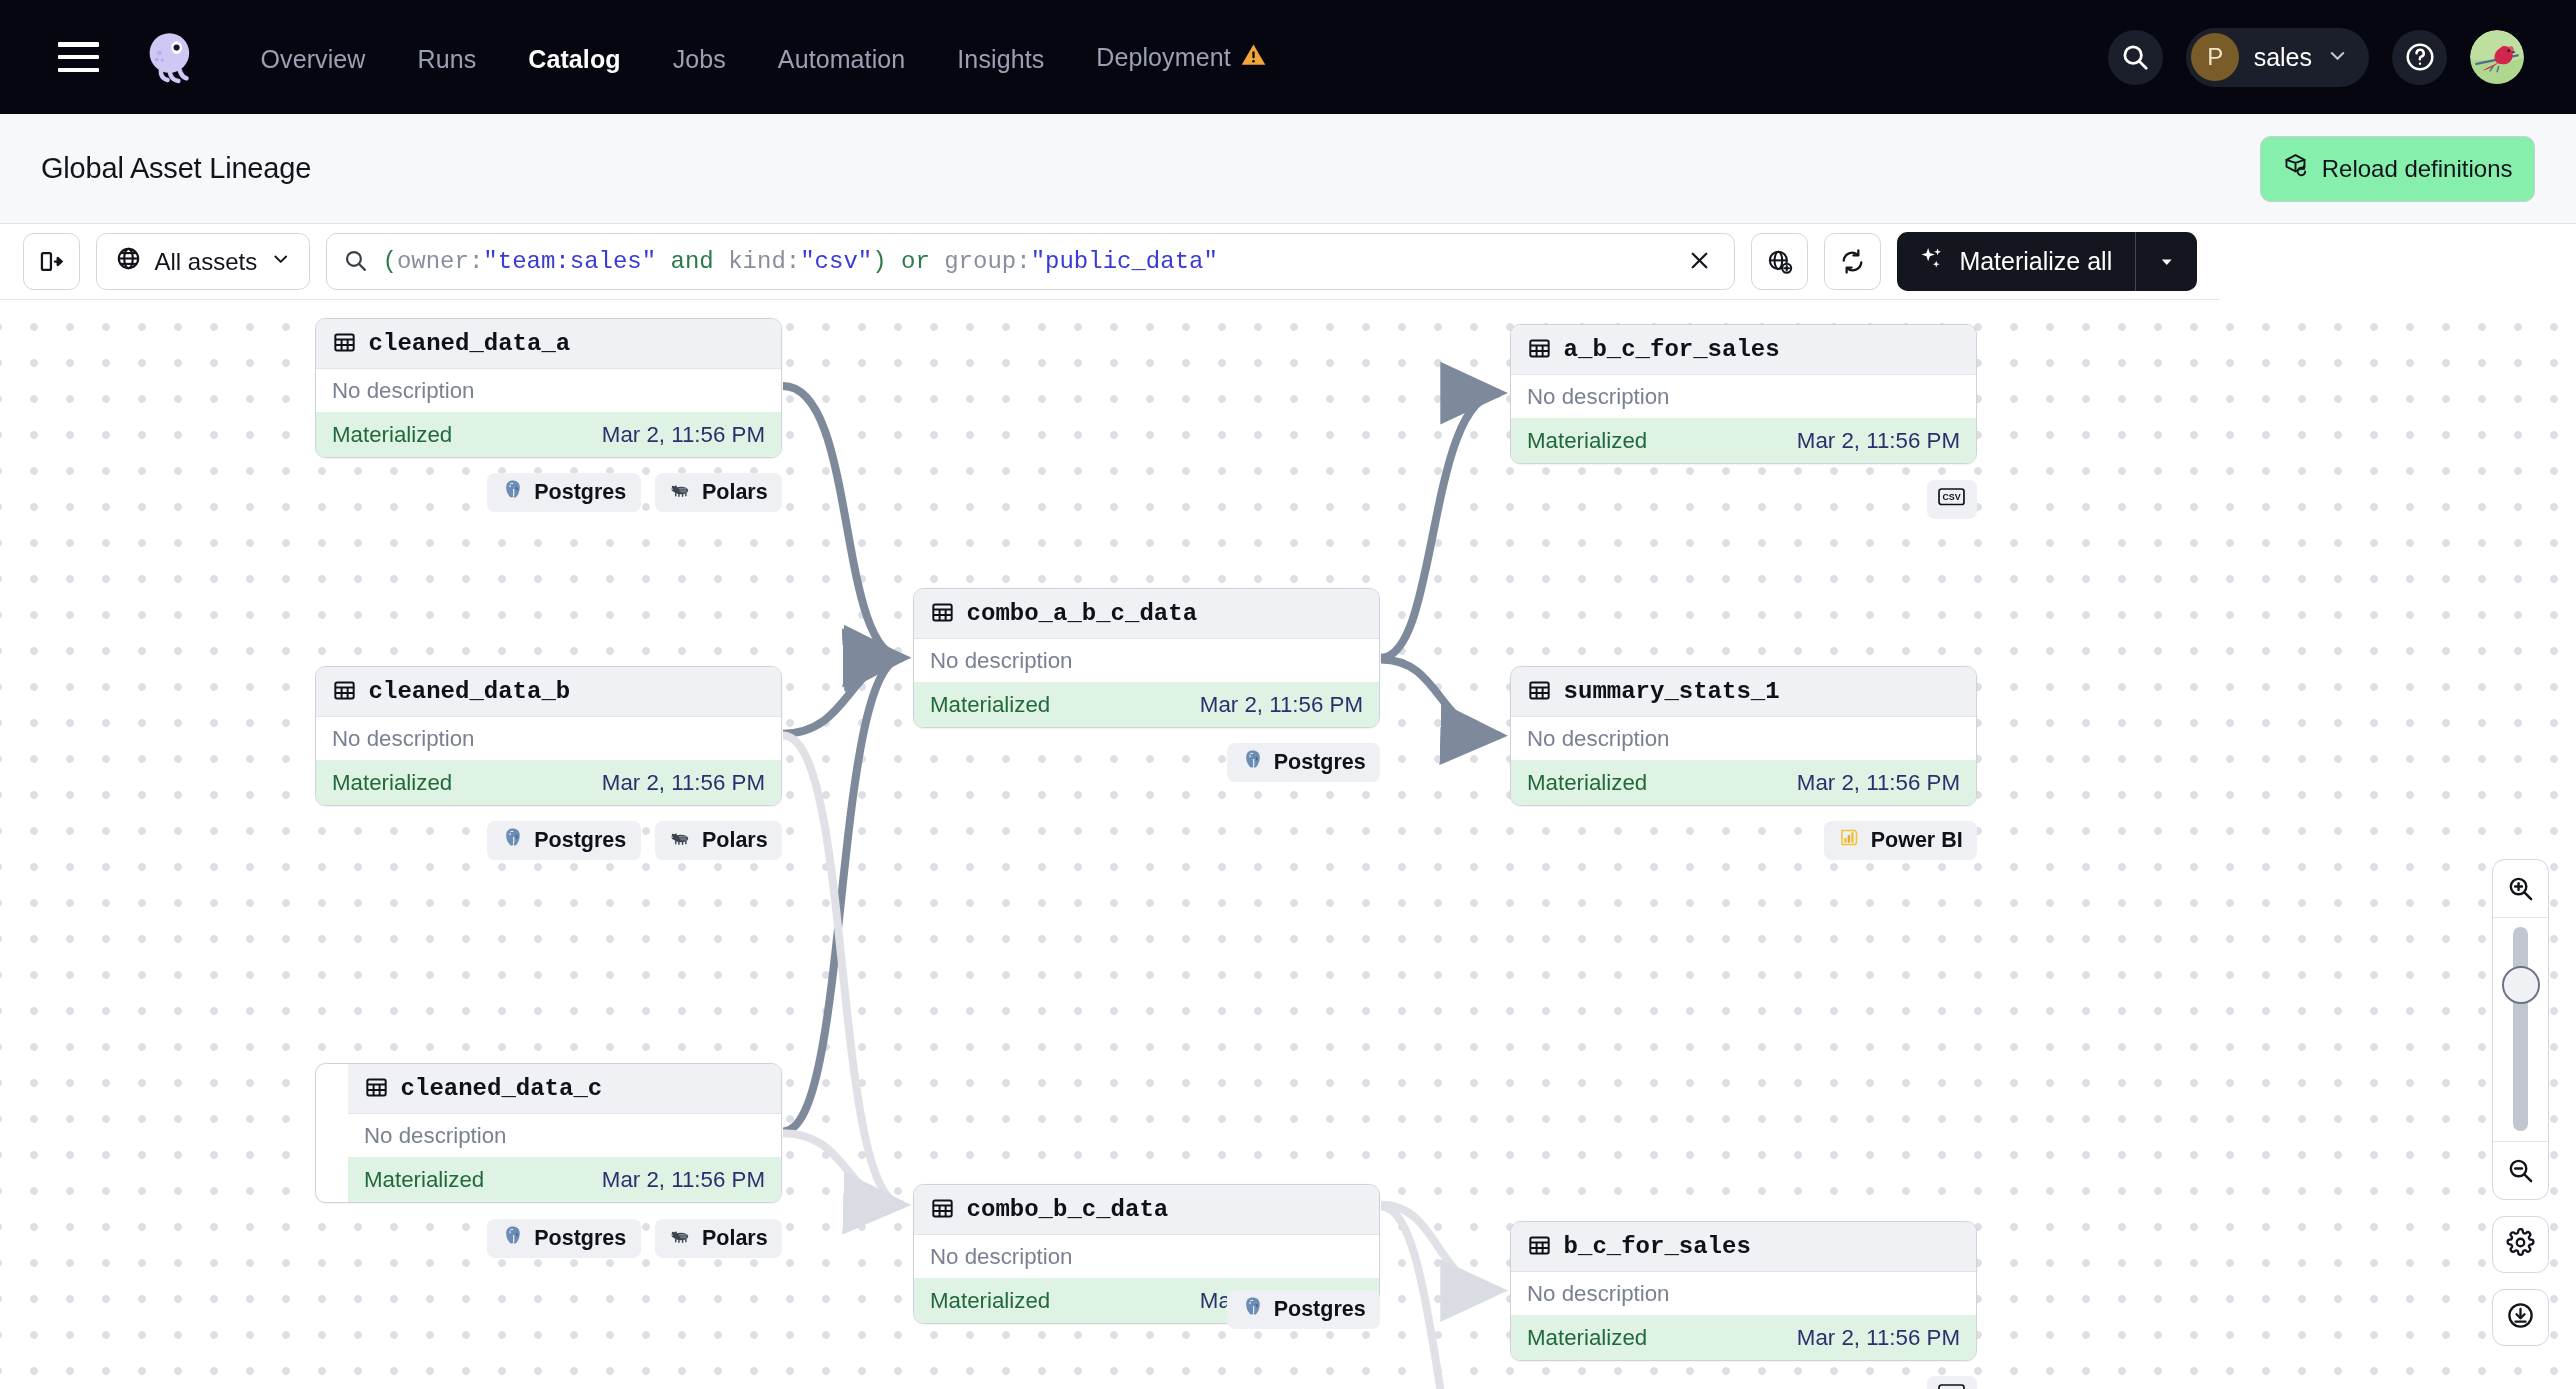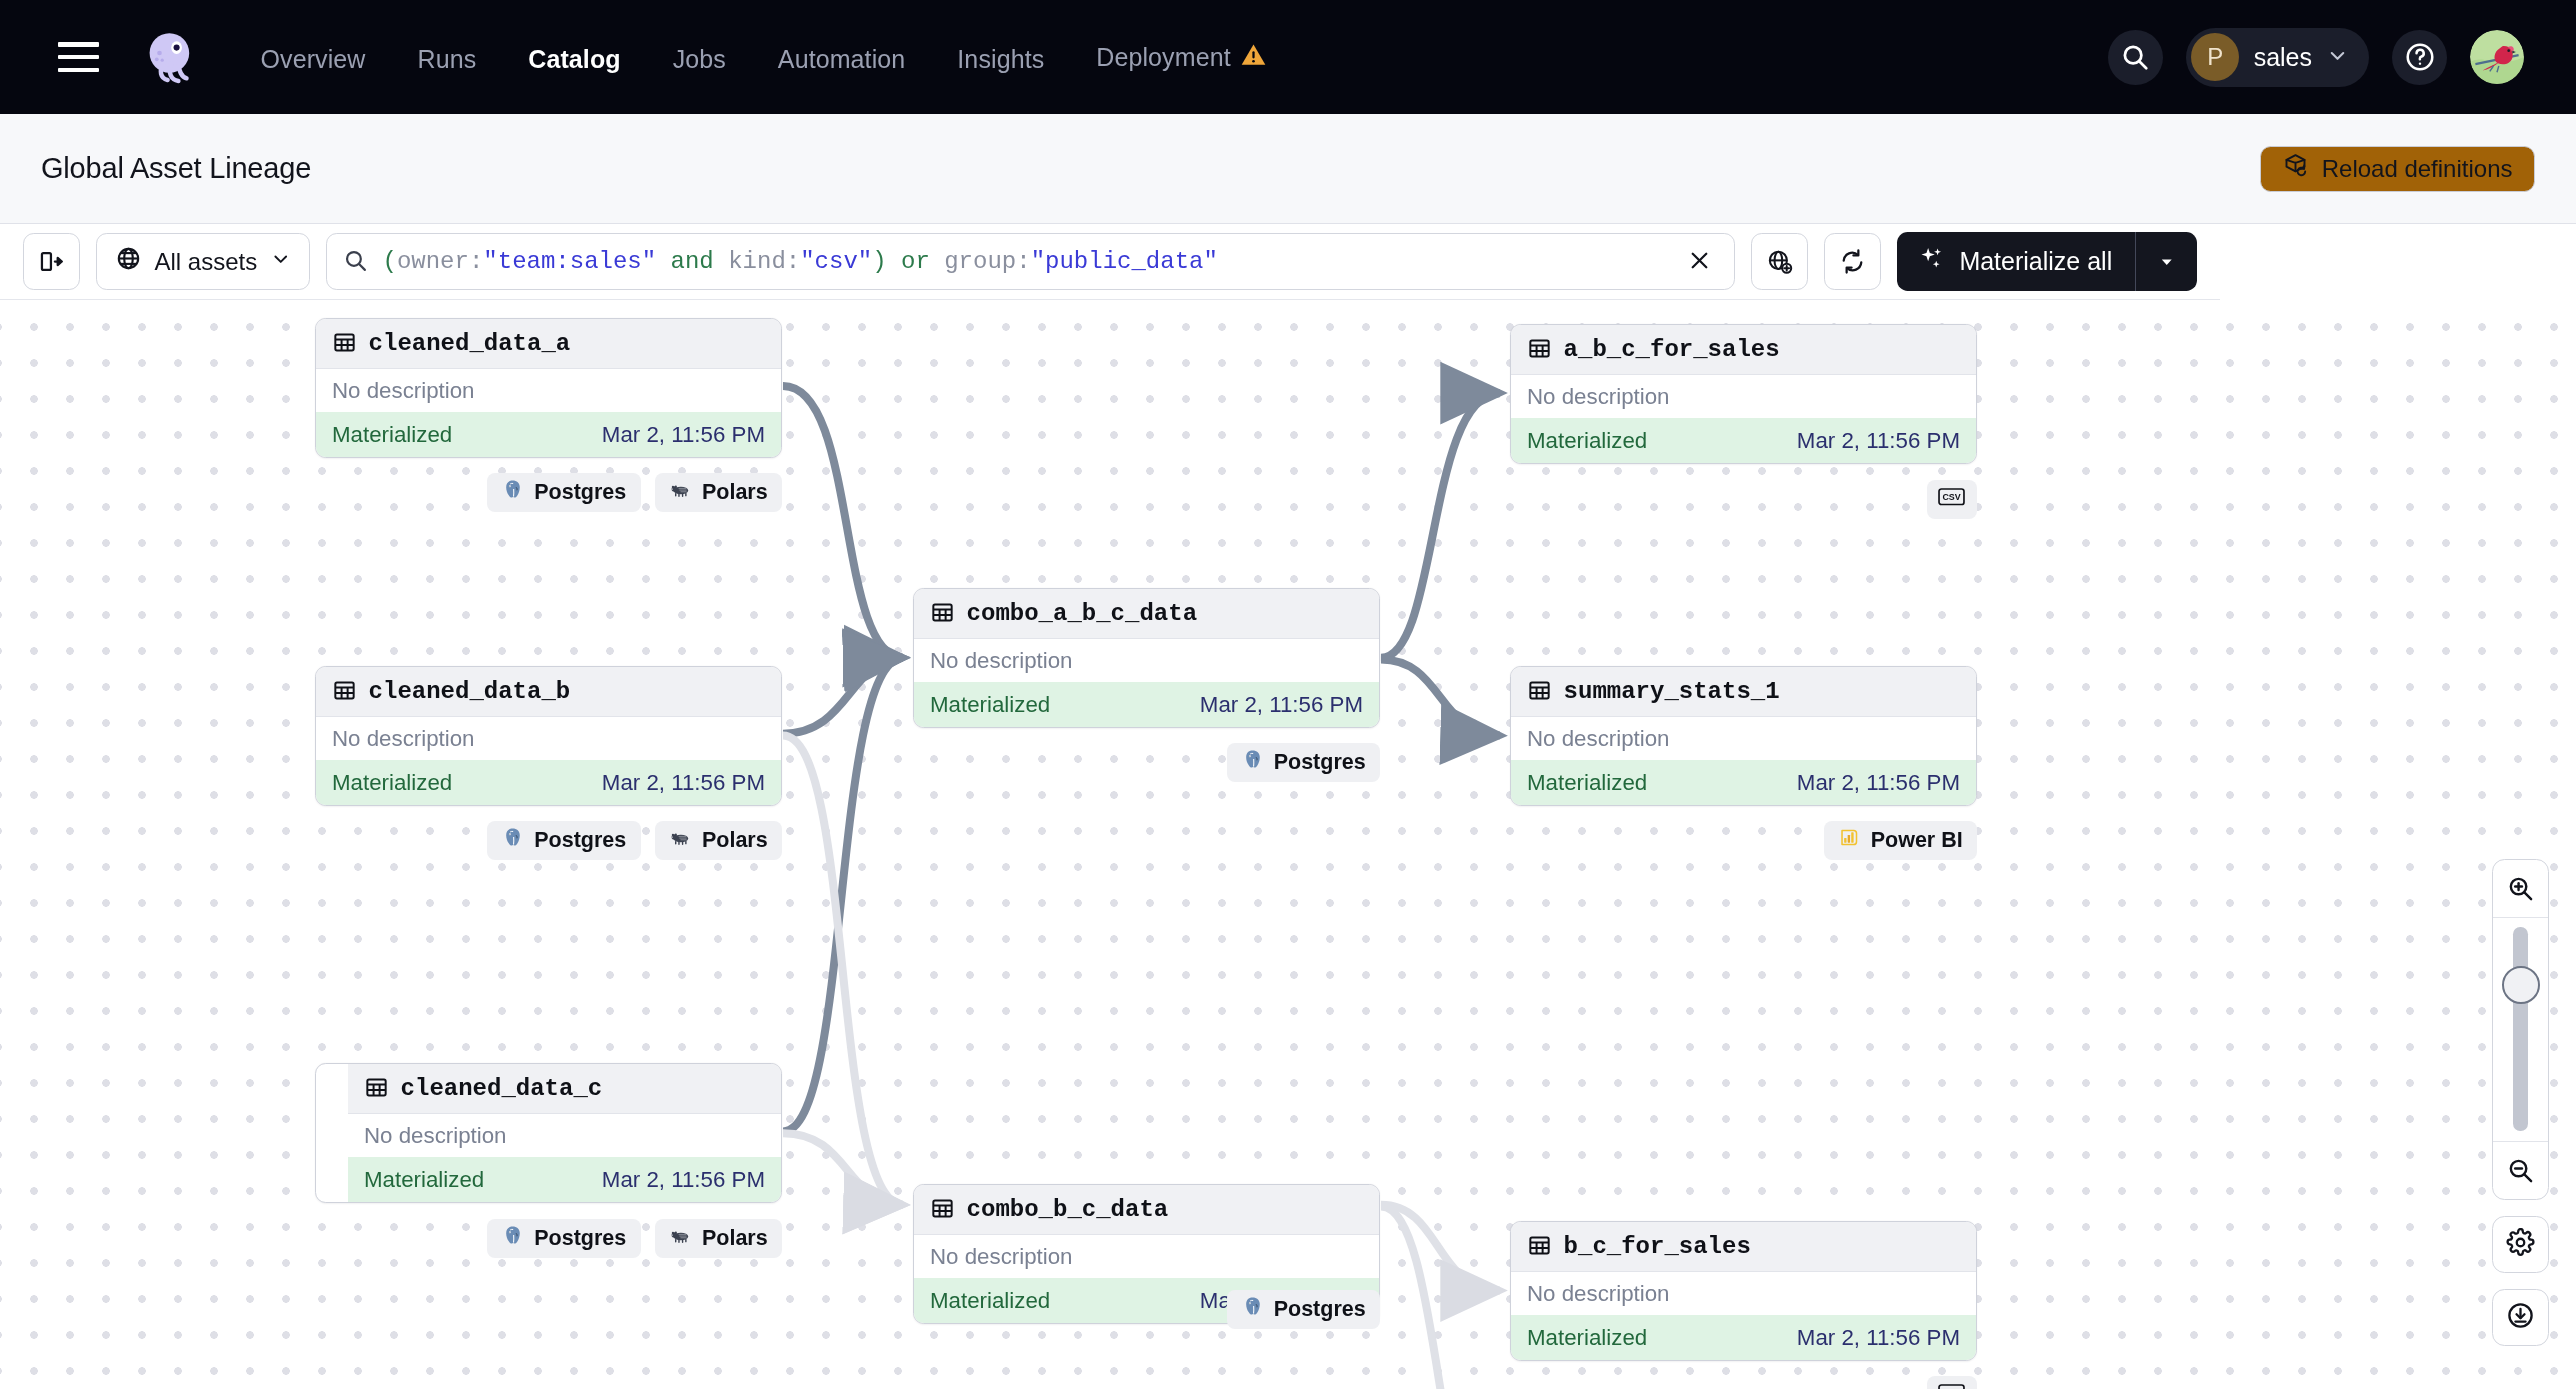--- a/index.html
+++ b/index.html
@@ -49,22 +49,22 @@
   }
 
   
   .titlebar {
     position: absolute; top: 114px; left: 0; width: 2576px; height: 110px;
     background: #F7F8FA; border-bottom: 0.9px solid #E0E2E9;
     display: flex; align-items: center; padding: 0 41px;
   }
   .page-title { font-size: 29px; color: #12141C; letter-spacing: -0.2px; text-align: right; }
   .reload-btn {
-    margin-left: auto; height: 46px; border: 0.9px solid #C9CCD6; border-radius: 10.7px;
-    background: #a16207; display: flex; align-items: center; gap: 12.5px;
+    margin-left: auto; height: 66px; border: 0.9px solid #C9CCD6; border-radius: 10.7px;
+    background: #86efac; display: flex; align-items: center; gap: 12.5px;
     padding: 0 21.5px; cursor: pointer; font-size: 24px; color: #12141C;
   }
 
   
   .toolbar {
     position: absolute; top: 224px; left: 0; width: 2220px; height: 76px;
     background: #ffffff; border-bottom: 0.9px solid #E4E6EC;
     display: flex; align-items: center; padding: 0 23px; gap: 16px;
   }
   .tb-sq {

